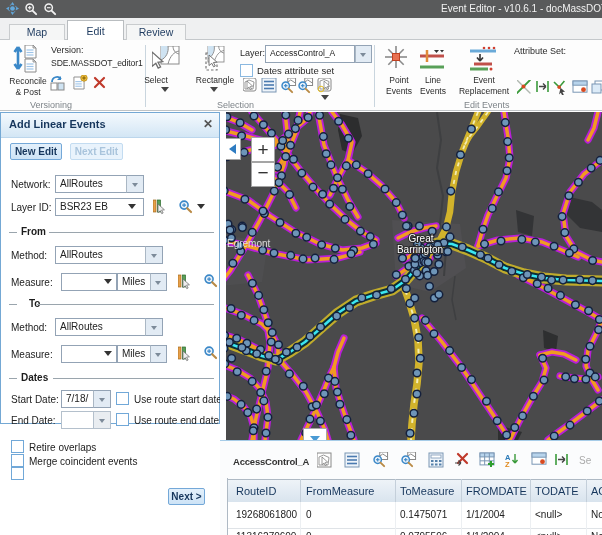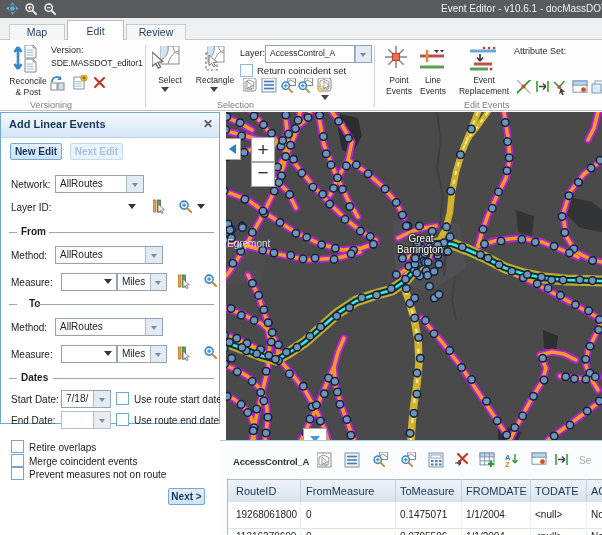--- a/index.html
+++ b/index.html
@@ -120,21 +120,21 @@
       </g>
     </svg>
 <svg class="icon" style="left:152px;top:6px" width="28" height="26">
       <g transform="translate(9,0) scale(1.0)">
         <rect x="0" y="0" width="18" height="18" fill="#fff" stroke="#8a8a8a"></rect>
         <path d="M0,0 L7,0 C8,6 5,12 0,14 Z" fill="#cfe3f2"></path>
         <path d="M7,0 C8,6 5,12 0,14 M7,18 C9,10 13,6 18,5 M12,0 C12,4 14,7 18,8" fill="none" stroke="#8a8a8a" stroke-width="1"></path>
       </g>
       <path transform="translate(0,6) scale(1.0714285714285714)" d="M0,0 L10,9 L5.6,9.6 L8,14 L5.8,15 L3.6,10.6 L0,13.4 Z" fill="#fff" stroke="#6e6e6e" stroke-width="1.2"></path>
     </svg>
-<div class="biglabel" style="left:144px;top:35px;width:52px">Select</div>
+<div class="biglabel" style="left:130px;top:35px;width:52px">Select</div>
 <svg class="icon" style="left:160px;top:47px" width="12" height="6">
       <path d="M1,0 h8 l-4.0,4.96 z" fill="#444"></path>
     </svg>
 <svg class="icon" style="left:205px;top:6px" width="28" height="26">
 <rect x="1" y="7" width="11" height="17" fill="none" stroke="#777" stroke-dasharray="2.5 2" stroke-width="1.2"></rect>
 <g transform="translate(3,0) scale(0.8888888888888888)">
         <rect x="0" y="0" width="18" height="18" fill="#fff" stroke="#8a8a8a"></rect>
         <path d="M0,0 L7,0 C8,6 5,12 0,14 Z" fill="#cfe3f2"></path>
         <path d="M7,0 C8,6 5,12 0,14 M7,18 C9,10 13,6 18,5 M12,0 C12,4 14,7 18,8" fill="none" stroke="#8a8a8a" stroke-width="1"></path>
       </g>
@@ -143,21 +143,21 @@
 <div class="biglabel" style="left:189px;top:35px;width:52px">Rectangle</div>
 <svg class="icon" style="left:209px;top:47px" width="12" height="6">
       <path d="M1,0 h8 l-4.0,4.96 z" fill="#444"></path>
     </svg>
 <div class="rtext" style="left:240px;top:8px">Layer:</div>
 <div class="combo" style="left:265px;top:5px;width:90px;height:18px">
       <div class="tx" style="font-size:8.5px">AccessControl_A</div>
     </div>
 <div class="dbtn" style="left:355px;top:5px;width:17px;height:18px"></div>
 <div class="cb" style="left:240px;top:24px;border-color:#8ab8e0"></div>
-<div class="rtext" style="left:257px;top:25px;font-size:9.5px">Return coincident set</div>
+<div class="rtext" style="left:257px;top:25px;font-size:9.5px">Dates attribute set</div>
 <svg class="icon" style="left:243px;top:38px" width="131" height="22">
 <g transform="translate(0,0)">
         <rect width="13" height="13" fill="#fff" stroke="#888" rx="2"></rect>
         <path d="M2,11 L2,4 L6,2 L11,4 L10,11 Z" fill="none" stroke="#999"></path>
         <path transform="translate(4,3) scale(0.5714285714285714)" d="M0,0 L10,9 L5.6,9.6 L8,14 L5.8,15 L3.6,10.6 L0,13.4 Z" fill="#fff" stroke="#6e6e6e" stroke-width="1.2"></path>
       </g>
 <g transform="translate(19,0)">
         <g transform="translate(0,0)">
           <rect width="14" height="14" fill="#eef4fa" stroke="#7a96b4"></rect>
           <g stroke="#4a7ab0" stroke-width="1.6">
@@ -276,20 +276,23 @@
       <span class="x">✕</span>
     </div>
 <div class="btn" style="left:9px;top:30px;width:52px;height:17px;padding-top:2px">New Edit</div>
 <div class="btn dis" style="left:69px;top:30px;width:53px;height:17px;padding-top:2px">Next Edit</div>
 <div class="flabel" style="left:10px;top:66px">Network:</div>
 <div class="combo" style="left:54px;top:62px;width:72px;height:18px">
       <div class="tx" style="font-size:10px">AllRoutes</div>
     </div>
 <div class="dbtn" style="left:125px;top:62px;width:18px;height:18px"></div>
 <div class="flabel" style="left:10px;top:89px">Layer ID:</div>
+<div class="combo" style="left:54px;top:85px;width:89px;height:18px">
+      <div class="tx" style="font-size:10px">BSR23 EB</div>
+    </div>
 <svg class="icon" style="left:127px;top:91px" width="10" height="7">
       <path d="M0,0 h8 l-4.0,4.96 z" fill="#333"></path>
     </svg>
 <svg class="icon" style="left:152px;top:86px" width="16" height="16">
       <g transform="translate(0,1)">
         <rect x="0" y="0" width="3" height="12" fill="#e8a04a" stroke="#a06a20" stroke-width="0.7"></rect>
         <rect x="4.5" y="0" width="3" height="12" fill="#58a058" stroke="#2a6a2a" stroke-width="0.7"></rect>
         <path transform="translate(5,4) scale(0.6428571428571429)" d="M0,0 L10,9 L5.6,9.6 L8,14 L5.8,15 L3.6,10.6 L0,13.4 Z" fill="#eee" stroke="#6e6e6e" stroke-width="1.2"></path>
       </g>
     </svg>
@@ -379,21 +382,20 @@
 <div class="flabel" style="left:10px;top:302px">End Date:</div>
 <div class="combo" style="left:60px;top:298px;width:33px;height:18px;border-color:#b4c0cc"></div>
 <div class="dbtn" style="left:92px;top:298px;width:18px;height:18px;background:#e9edf1;border-color:#b4c0cc"></div>
 <div class="cb" style="left:115px;top:300px"></div>
 <div class="flabel" style="left:133px;top:302px">Use route end date</div>
 <div class="cb" style="left:10px;top:327px"></div>
 <div class="flabel" style="left:28px;top:329px">Retire overlaps</div>
 <div class="cb" style="left:10px;top:341px"></div>
 <div class="flabel" style="left:28px;top:343px">Merge coincident events</div>
 <div class="cb" style="left:10px;top:354px"></div>
-<div class="flabel" style="left:28px;top:356px">Prevent measures not on route</div>
 <div class="btn" style="left:167px;top:375px;width:37px;height:17px;padding-top:2px">Next &gt;</div>
 </div>
 <div id="map">
 <svg width="376" height="328" viewBox="226 112 376 328" style="position:absolute;left:6px;top:0px">
 <rect x="226" y="112" width="376" height="328" fill="#4a4a4b"></rect>
 <polygon points="392,220 460,224 466,268 430,292 396,284" fill="#504f52"></polygon>
 <polygon points="222,235 268,242 262,282 222,286" fill="#4e4e50"></polygon>
 <polygon points="340,114 358,118 362,136 352,154 342,150 338,130" fill="#2c2d2e"></polygon>
 <polygon points="565,196 592,202 602,210 602,232 580,228 566,214" fill="#333436"></polygon>
 <polygon points="516,210 534,216 532,236 518,232" fill="#333436"></polygon>

